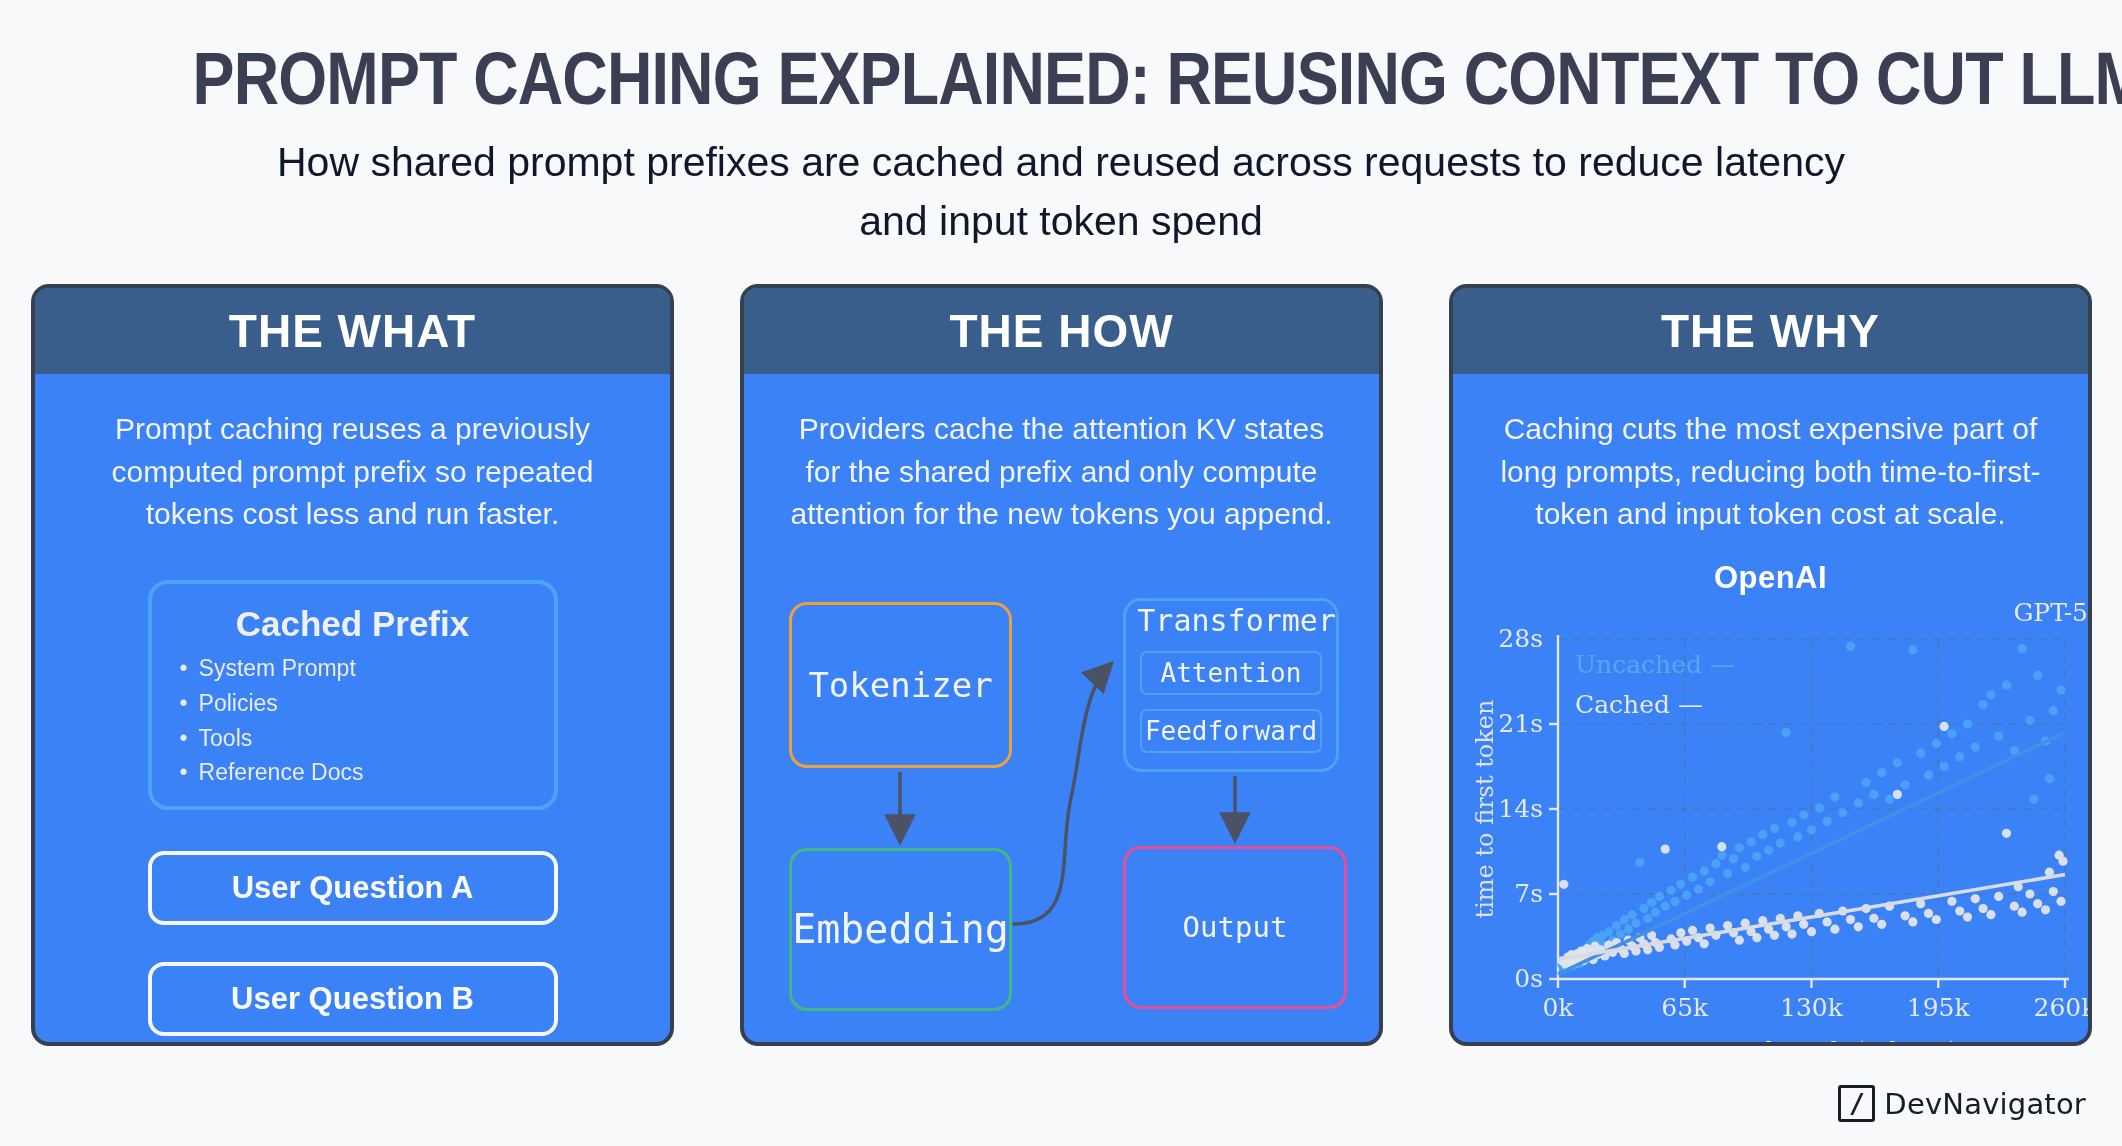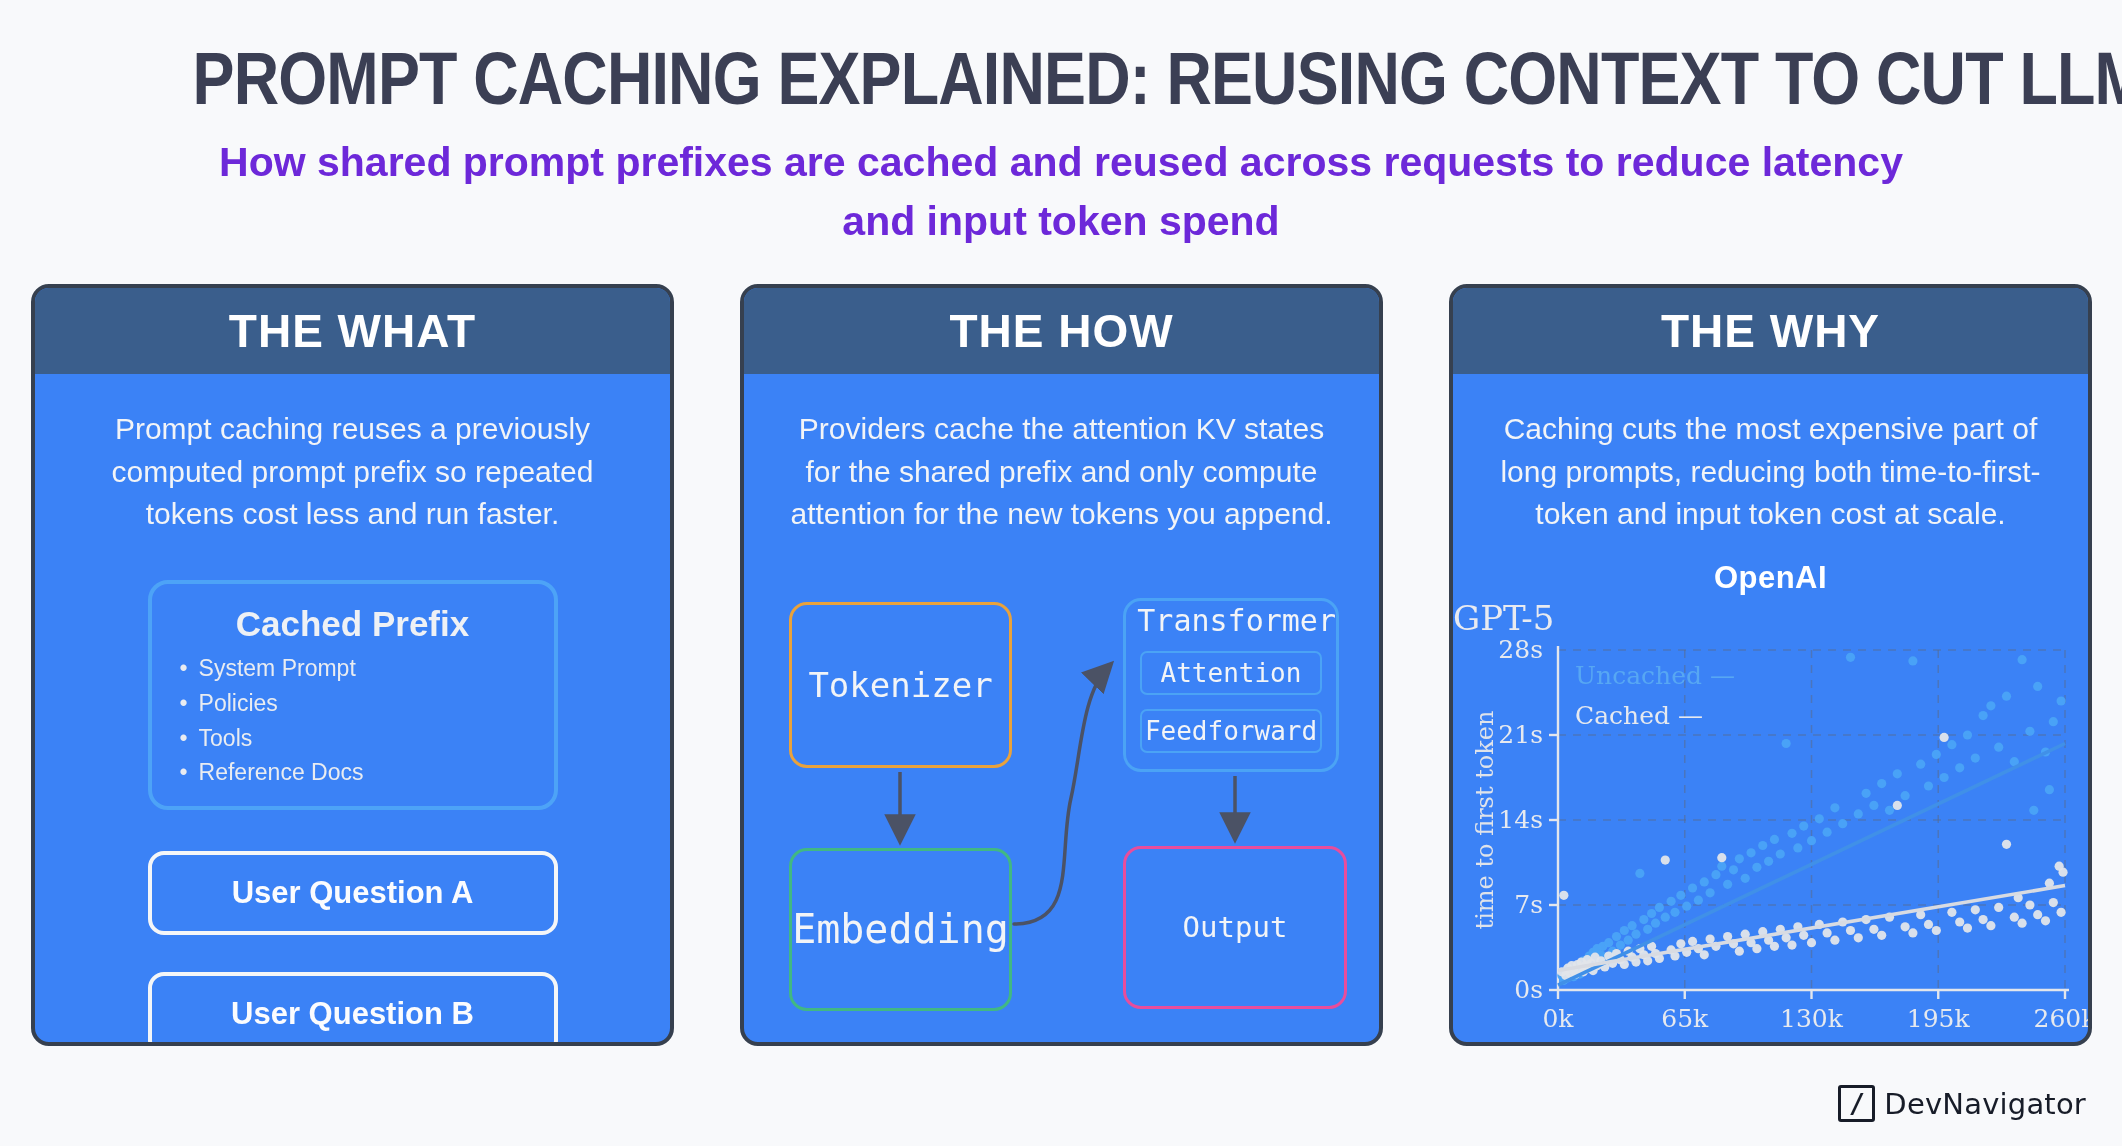--- a/index.html
+++ b/index.html
@@ -18,22 +18,21 @@
     display:inline-block;
     font-size:74px; font-weight:800; letter-spacing:-1px;
     color:#3b3f54;
     transform:scaleX(0.85); transform-origin:center;
     white-space:nowrap;
   }
   .subtitle {
     margin-top:12px;
     text-align:center;
     font-size:41px; line-height:1.45;
-    color:#6d28d9;
-    font-weight:bold;
+    color:#0f172a;
   }
 
   
   .panels {
     position:absolute; left:31px; top:284px;
     display:flex; gap:66px;
   }
   .panel {
     width:643px; height:762px;
     background:#3b82f6;
@@ -60,21 +59,21 @@
     width:410px; margin:44px auto 0;
     border:4px solid #4da3f7; border-radius:20px;
     padding:16px 28px 18px;
     color:#eef1f5;
   }
   .cached-box h3 { font-size:35px; font-weight:700; text-align:center; margin:4px 0 10px; }
   .cached-box ul { list-style:none; font-size:23px; line-height:1.3; color:#e9ecf1; }
   .cached-box li { margin-top:5px; }
   .cached-box li::before { content:"•"; margin-right:11px; }
   .uq-box {
-    width:410px; height:84px; margin:37px auto 0;
+    width:410px; height:74px; margin:37px auto 0;
     border:4px solid #f4f6f8; border-radius:16px;
     display:flex; align-items:center; justify-content:center;
     font-size:31px; font-weight:700; color:#fbfcfe;
   }
   .uq-box.first { margin-top:41px; }
 
   
   .diagram { position:relative; height:525px; margin-top:16px; }
   .arrows { position:absolute; left:0; top:0; width:643px; height:525px; }
   .node {
@@ -95,21 +94,21 @@
   .t-title { font-size:30px; margin-bottom:13px; }
   .t-sub {
     width:182px; height:44px; margin:12px auto 14px;
     border:2.5px solid #4ba3f5; border-radius:7px;
     display:flex; align-items:center; justify-content:center;
     font-size:26px; font-family:"DejaVu Sans Mono", monospace;
   }
 
   
   .chart-title { margin-top:24px; text-align:center; color:#ffffff; font-size:31px; font-weight:800; letter-spacing:0.5px; }
-  .chart-subtitle { text-align:left; color:#e8eaf0; font-size:34px; margin-top:2px; font-family:"DejaVu Serif", serif; }
+  .chart-subtitle { text-align:right; color:#e8eaf0; font-size:25px; margin-top:2px; font-family:"DejaVu Serif", serif; }
   .chart { display:block; width:643px; height:446px; margin-top:2px; }
 
   
   .brand {
     position:absolute; right:36px; bottom:24px;
     display:flex; align-items:center; gap:9px;
     color:#171c28;
   }
   .brand-mark {
     width:37px; height:37px;

